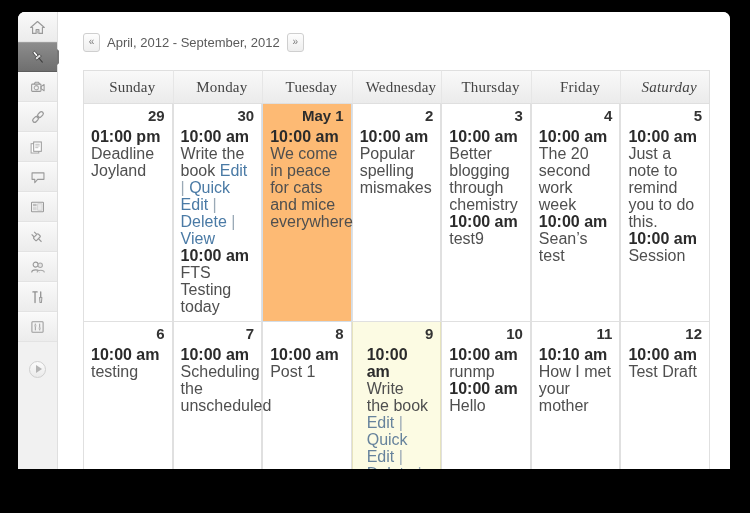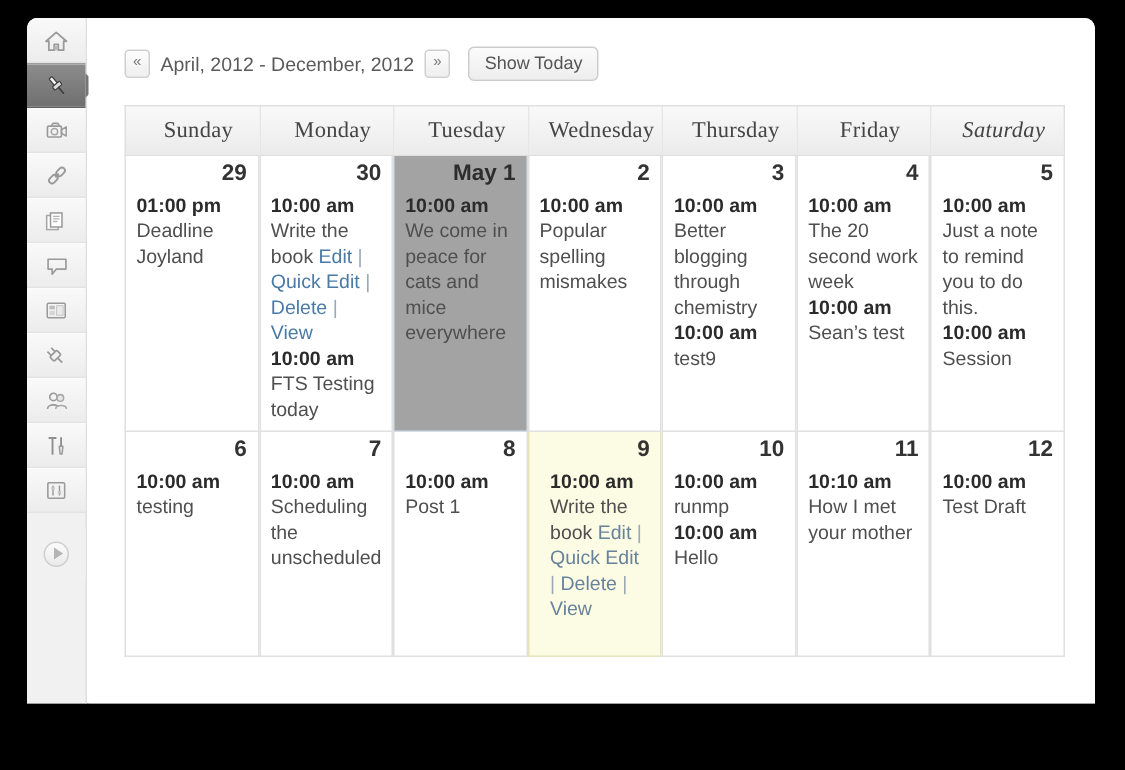--- a/index.html
+++ b/index.html
@@ -179,38 +179,38 @@
 
   #calendar td {
     vertical-align: top;
     height: 166px;
     background: #ffffff;
     border: 1px solid #e0e0e0;
     border-top: none;
     padding: 0;
   }
   #calendar tbody tr:first-child td { border-top: none; }
-  #calendar td.month-start { background: #a3a3a3; border-color: #d3dde7; margin-left: 36px; }
+  #calendar td.month-start { background: #fdba74; border-color: #d3dde7; margin-left: 36px; }
   #calendar td.today       { background: #fcfbe3; border-color: #e6e3bd; }
   #calendar tbody tr.row2 td { height: 150px; }
 
   .daynum {
     text-align: right;
     font-size: 15px;
     font-weight: bold;
     color: #333333;
     padding: 3px 7px 4px 0;
   }
   td.month-start .daynum { color: #2d2d2d; }
 
   .events { padding: 0 7px 6px 7px; }
   td.today .events { padding-left: 14px; padding-right: 12px; }
 
   .event {
-    font-size: 13px;
+    font-size: 16px;
     line-height: 17px;
     color: #4f4f4f;
   }
   .event .time {
     font-weight: bold;
     color: #2b2b2b;
   }
   .event .links { }
   .event .links a {
     color: #4a7aa5;
@@ -351,23 +351,22 @@
             <span></span>
           </span>
       </div>
     </div>
 
     <div id="main">
 
 
       <div id="toolbar">
         <span class="navbtn">«</span>
-        <span id="range-label">April, 2012 - December, 2012</span>
+        <span id="range-label">April, 2012 - September, 2012</span>
         <span class="navbtn">»</span>
-        <span class="btn" id="show-today">Show Today</span>
       </div>
 
       <table id="calendar">
         <thead>
           <tr id="weekday-row">
               <th>Sunday</th>
               <th>Monday</th>
               <th>Tuesday</th>
               <th>Wednesday</th>
               <th>Thursday</th>

